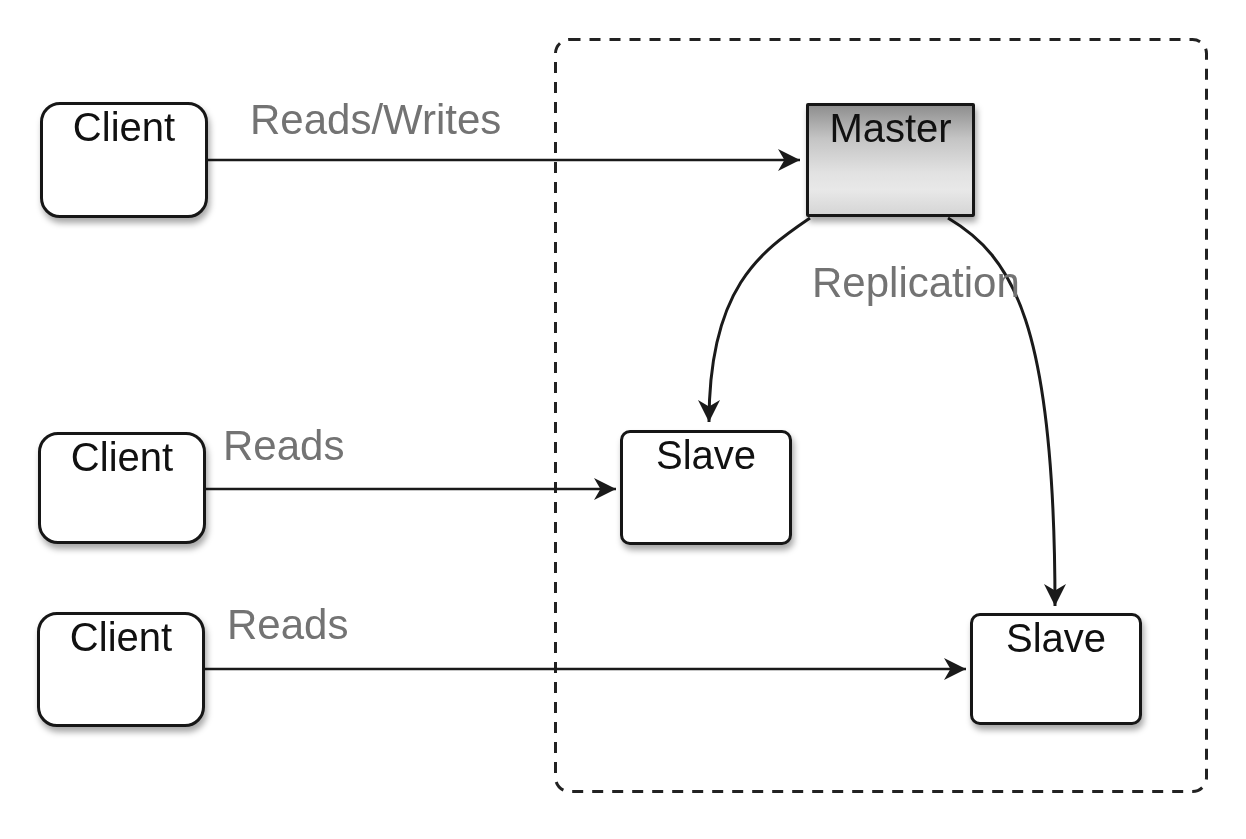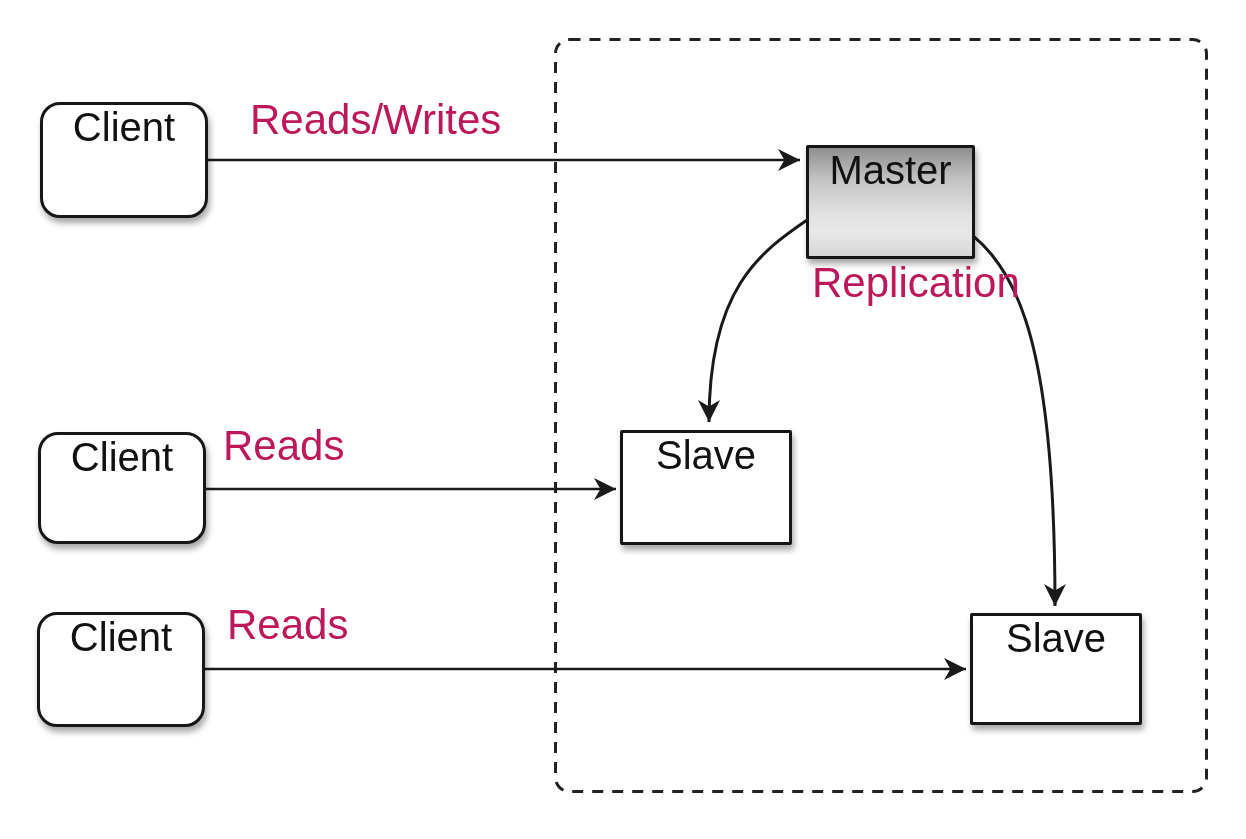--- a/index.html
+++ b/index.html
@@ -40,29 +40,28 @@
     border-radius: 20px;
     width: 168px;
   }
   .node-client-1 { left: 40px;  top: 102px; height: 116px; }
   .node-client-2 { left: 38px;  top: 432px; height: 112px; }
   .node-client-3 { left: 37px;  top: 612px; height: 115px; }
   .node-master {
     left: 806px; top: 103px; width: 169px; height: 114px;
     border-radius: 2px;
     background: linear-gradient(180deg, #8f8f8f 0%, #c4c4c4 30%, #e2e2e2 62%, #e8e8e8 78%, #d6d6d6 100%);
-    margin-top: 42px;
   }
-  .node-slave { border-radius: 2px; background: #ffffff; }
+  .node-slave { border-radius: 10px; background: #ffffff; }
   .node-slave-1 { left: 620px; top: 430px; width: 172px; height: 115px; }
   .node-slave-2 { left: 970px; top: 613px; width: 172px; height: 112px; }
   .edge-label {
     position: absolute;
     font-size: 42px;
-    color: #be185d;
+    color: #737373;
     line-height: 1;
     white-space: nowrap;
     z-index: 3;
   }
   .label-reads-writes { left: 250px; top: 99px;  }
   .label-reads-2      { left: 223px; top: 425px; }
   .label-reads-3      { left: 227px; top: 604px; }
   .label-replication  { left: 812px; top: 262px; }
 </style>
 </head>

